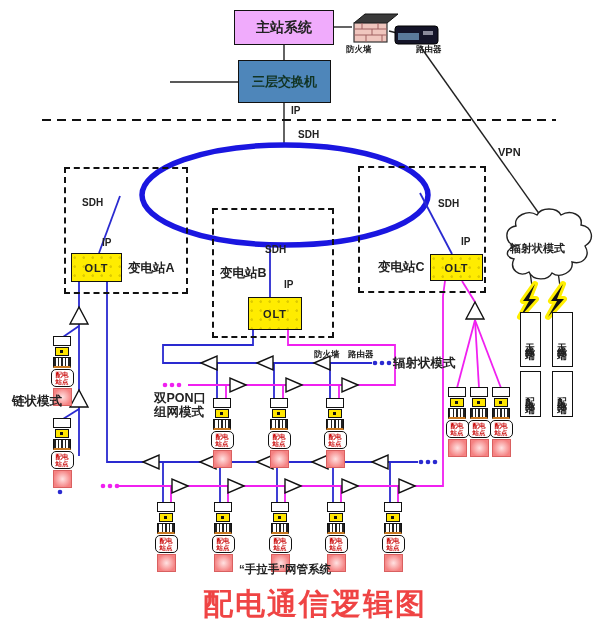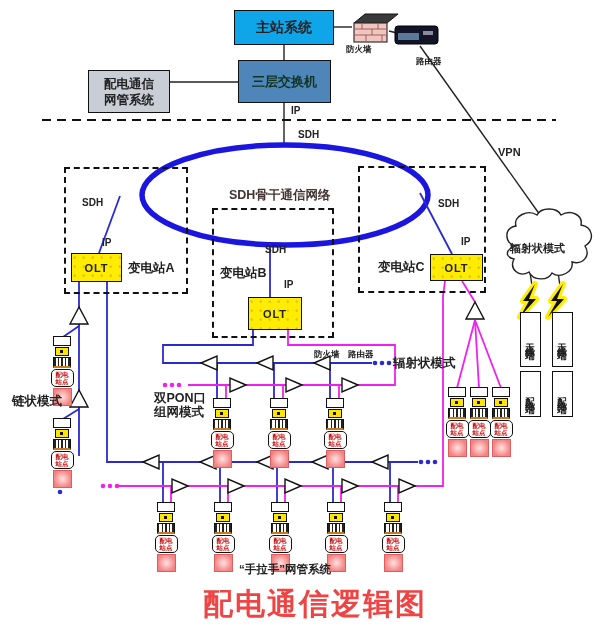--- a/index.html
+++ b/index.html
@@ -5,21 +5,21 @@
   html,body{margin:0;padding:0;background:#fff;}
   #canvas{position:relative;width:600px;height:633px;background:#fff;overflow:hidden;
           font-family:"Liberation Sans","DejaVu Sans",sans-serif;color:#222;}
   #wires{position:absolute;left:0;top:0;z-index:1;}
   .box{position:absolute;box-sizing:border-box;display:flex;align-items:center;justify-content:center;
        text-align:center;z-index:3;}
   .dashedbox{position:absolute;box-sizing:border-box;border:2px dashed #111;background:transparent;z-index:2;}
   .lbl{position:absolute;z-index:4;white-space:nowrap;font-weight:bold;}
   .olt{background:#ffec00 radial-gradient(circle at 30% 40%, rgba(180,160,0,.45) 1px, transparent 1.6px);
        background-size:9px 9px;border:1.5px solid #111;font-weight:bold;font-size:11px;letter-spacing:1px;text-align:center;}
-  .whitebox{background:#0ea5e9;border:1.6px solid #111;font-weight:bold;}
+  .whitebox{background:#f0abfc;border:1.6px solid #111;font-weight:bold;}
   .graybox{background:#c9cdd6;border:1.6px solid #111;font-weight:bold;font-size:12.5px;line-height:16px;}
   .bluebox{background:#4e86ba;border:1.6px solid #111;font-weight:bold;font-size:13px;color:#132;}
   .vterm{background:#fff;border:1.6px solid #111;font-weight:bold;font-size:9.5px;
          writing-mode:vertical-rl;text-orientation:upright;letter-spacing:2px;line-height:19px;}
   
   .stack{position:absolute;width:24px;z-index:3;display:flex;flex-direction:column;align-items:center;}
   .s-onu{width:16px;height:8px;background:#fff;border:1.2px solid #111;margin-bottom:1px;}
   .s-split{width:12px;height:7px;background:#ffe600;border:1.2px solid #111;margin-bottom:1px;position:relative;}
   .s-split::after{content:"";position:absolute;left:4px;top:2px;width:3px;height:3px;background:#111;}
   .s-ports{width:16px;height:8px;border:1.2px solid #111;border-bottom:2.4px solid #c87820;margin-bottom:1px;
@@ -154,35 +154,28 @@
       <path d="M535,284 L523,301 L529,301 L520,317 L536,299 L529,299 Z" fill="#111"></path>
       <path d="M563,284 L551,301 L557,301 L548,317 L564,299 L557,299 Z" fill="#ffee00" stroke="#ffee00" stroke-width="6" stroke-linejoin="round"></path>
       <path d="M563,284 L551,301 L557,301 L548,317 L564,299 L557,299 Z" fill="#111"></path>
     </g>
   </svg>
 
   <div class="box whitebox" style="left:234px;top:10px;width:100px;height:35px;font-size:14px;">
     <span>主站系统</span>
   </div>
   <div class="lbl" style="left:346px;top:44px;font-size:8.5px;">防火墙</div>
-  <div class="lbl" style="left:416px;top:56px;font-size:8.5px;">路由器</div>
-  <div class="box graybox" style="left:88px;top:70px;width:82px;height:43px;">
-    <div>
-      <div>配电通信</div>
-      <div>网管系统</div>
-    </div>
-  </div>
+  <div class="lbl" style="left:416px;top:44px;font-size:8.5px;">路由器</div>
   <div class="box bluebox" style="left:238px;top:60px;width:93px;height:43px;">
     <span>三层交换机</span>
   </div>
   <div class="lbl" style="left:291px;top:105px;font-size:10px;">IP</div>
   <div class="lbl" style="left:298px;top:129px;font-size:10px;">SDH</div>
   <div class="lbl" style="left:498px;top:146px;font-size:11px;">VPN</div>
 
-  <div class="lbl" style="left:229px;top:187px;font-size:12.5px;color:#443333;">SDH骨干通信网络</div>
 
   <div class="dashedbox" style="left:64px;top:167px;width:124px;height:127px;"></div>
   <div class="lbl" style="left:82px;top:197px;font-size:10px;">SDH</div>
   <div class="lbl" style="left:102px;top:237px;font-size:10px;">IP</div>
   <div class="box olt" style="left:71px;top:253px;width:51px;height:29px;">
     <span>OLT</span>
   </div>
   <div class="lbl" style="left:128px;top:260px;font-size:12.5px;">变电站A</div>
 
   <div class="dashedbox" style="left:212px;top:208px;width:122px;height:130px;"></div>

